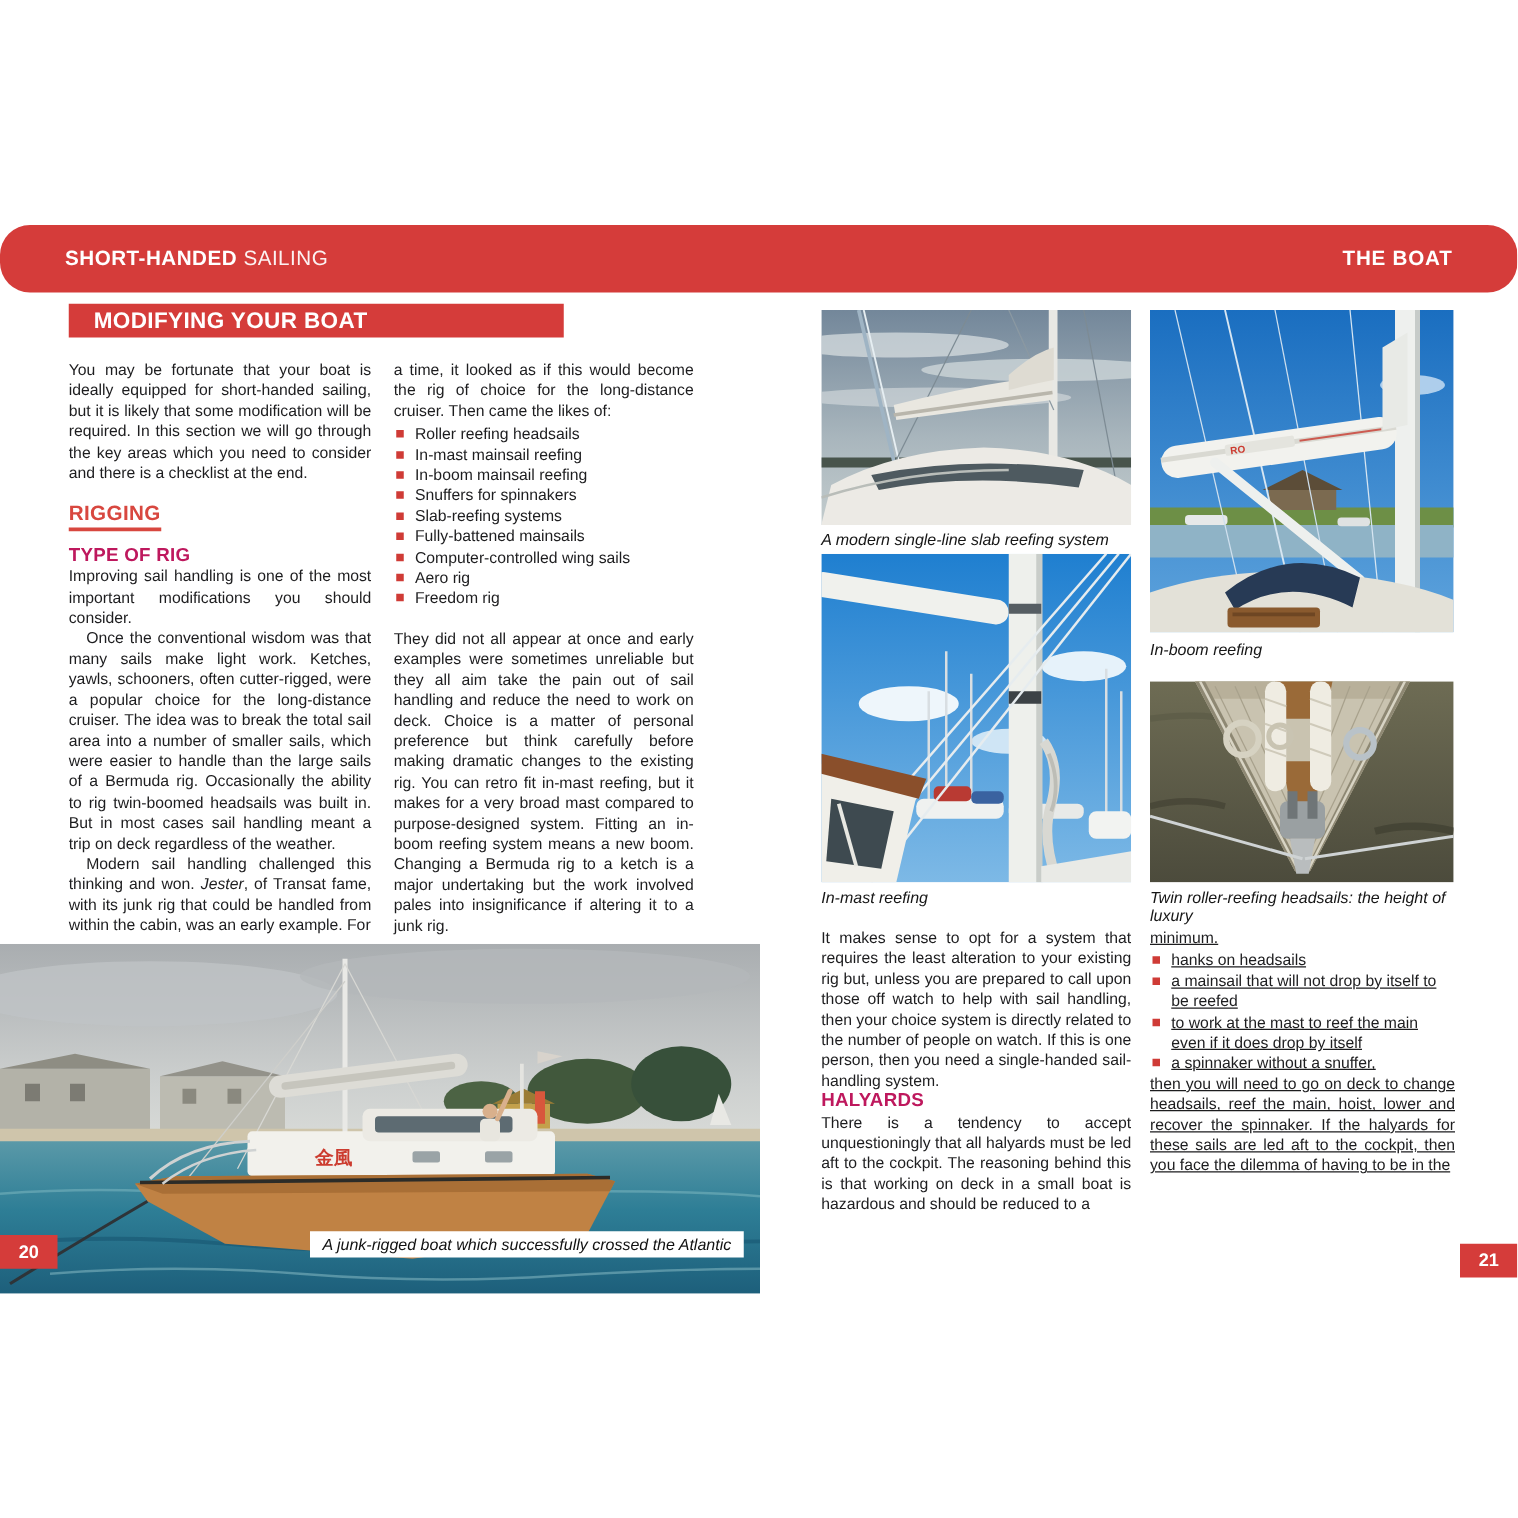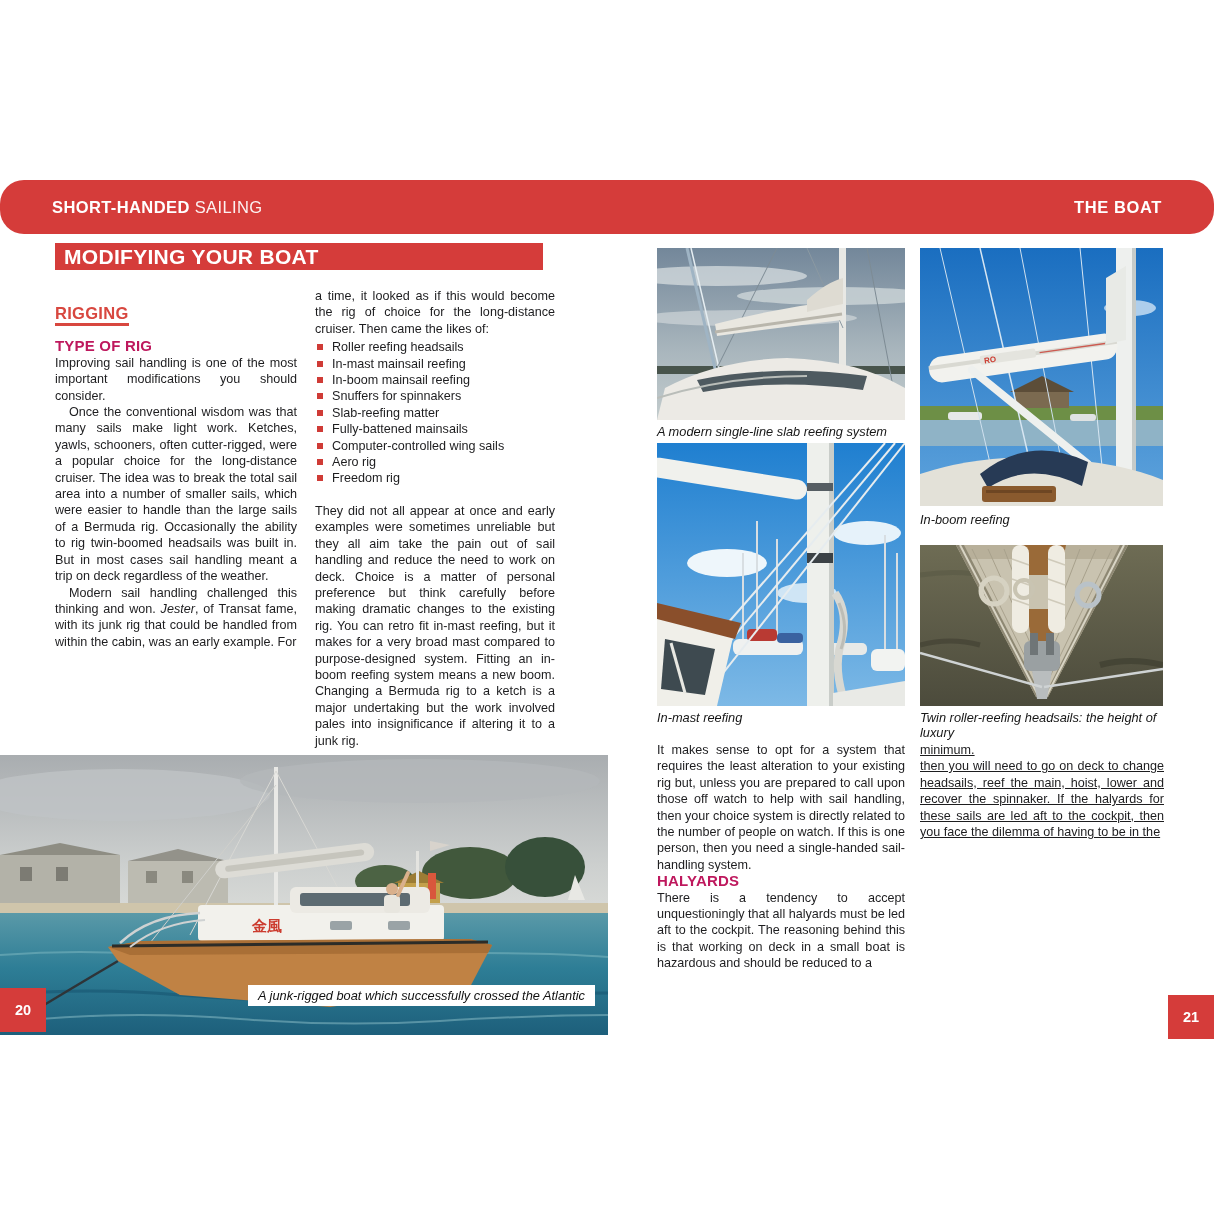--- a/index.html
+++ b/index.html
@@ -21,33 +21,33 @@
   .bodytext p.ind{text-indent:14px;}
   .bodytext p.sp{margin-top:16px;}
   .red-h1{display:inline-block;color:#d8473f;font-weight:bold;font-size:16.5px;
           border-bottom:3px solid #d8473f;padding-bottom:2px;letter-spacing:.3px;}
   .red-h2{color:#be185d;font-weight:bold;font-size:15px;letter-spacing:.2px;margin:0;}
   ul.sq{list-style:none;margin:2px 0 0 0;padding:0;}
   ul.sq li{position:relative;padding-left:17px;margin:0;text-align:left;}
   ul.sq li::before{content:"";position:absolute;left:2px;top:5px;width:6px;height:6px;background:#cf3b36;}
 
   
-  .banner{position:absolute;left:55px;top:243px;width:488px;height:27px;background:#d53c3a;
-          color:#fff;font-weight:bold;font-size:21px;line-height:27px;padding-left:9px;
+  .banner{position:absolute;left:55px;top:243px;width:396px;height:27px;background:#d53c3a;
+          color:#fff;font-weight:bold;font-size:18px;line-height:27px;padding-left:20px;
           letter-spacing:.3px;box-sizing:border-box;}
   .lcol1{position:absolute;left:55px;top:288px;width:242px;}
   .lcol2{position:absolute;left:315px;top:288px;width:240px;}
   .rig-head{margin-top:17px;margin-bottom:12px;}
   .tor-head{margin-bottom:2px;}
 
   
   .left-photo{position:absolute;left:0;top:755px;width:608px;height:280px;overflow:hidden;}
   .photo-caption-box{position:absolute;left:248px;top:230px;background:#fff;padding:3px 10px;
           font-style:italic;font-size:12.8px;color:#111;white-space:nowrap;}
-  .pagenum{position:absolute;width:46px;height:44px;background:#d53c3a;color:#fff;
+  .pagenum{position:absolute;width:46px;height:27px;background:#d53c3a;color:#fff;
            font-weight:bold;font-size:14.5px;display:flex;align-items:center;justify-content:center;}
   .pagenum.left{left:0;top:988px;}
   .pagenum.right{left:1168px;top:995px;}
 
   
   .rphoto{position:absolute;overflow:hidden;}
   .rphoto svg{display:block;}
   .rcap{position:absolute;font-style:italic;font-size:12.8px;color:#161616;}
   .rcol1{position:absolute;left:657px;top:742px;width:248px;}
   .rcol2{position:absolute;left:920px;top:742px;width:244px;text-decoration:underline;}
@@ -61,35 +61,36 @@
   <div class="header-band">
     <div class="header-left">
       <b>SHORT-HANDED</b><span class="light"> SAILING</span>
     </div>
     <div class="header-right">THE BOAT</div>
   </div>
 
   <div class="banner">MODIFYING YOUR BOAT</div>
 
   <div class="lcol1 bodytext">
+    <p>You may be fortunate that your boat is ideally equipped for short-handed sailing, but it is likely that some modification will be required. In this section we will go through the key areas which you need to consider and there is a checklist at the end.</p>
     <div class="rig-head"><span class="red-h1">RIGGING</span></div>
     <p class="red-h2 tor-head">TYPE OF RIG</p>
     <p>Improving sail handling is one of the most important modifications you should consider.</p>
     <p class="ind">Once the conventional wisdom was that many sails make light work. Ketches, yawls, schooners, often cutter-rigged, were a popular choice for the long-distance cruiser. The idea was to break the total sail area into a number of smaller sails, which were easier to handle than the large sails of a Bermuda rig. Occasionally the ability to rig twin-boomed headsails was built in. But in most cases sail handling meant a trip on deck regardless of the weather.</p>
     <p class="ind"><span>Modern sail handling challenged this thinking and won. </span><i>Jester</i><span>, of Transat fame, with its junk rig that could be handled from within the cabin, was an early example. For</span></p>
   </div>
 
   <div class="lcol2 bodytext">
     <p>a time, it looked as if this would become the rig of choice for the long-distance cruiser. Then came the likes of:</p>
     <ul class="sq">
       <li>Roller reefing headsails</li>
       <li>In-mast mainsail reefing</li>
       <li>In-boom mainsail reefing</li>
       <li>Snuffers for spinnakers</li>
-      <li>Slab-reefing matter</li>
+      <li>Slab-reefing systems</li>
       <li>Fully-battened mainsails</li>
       <li>Computer-controlled wing sails</li>
       <li>Aero rig</li>
       <li>Freedom rig</li>
     </ul>
     <p class="sp">They did not all appear at once and early examples were sometimes unreliable but they all aim take the pain out of sail handling and reduce the need to work on deck. Choice is a matter of personal preference but think carefully before making dramatic changes to the existing rig. You can retro fit in-mast reefing, but it makes for a very broad mast compared to purpose-designed system. Fitting an in-boom reefing system means a new boom. Changing a Bermuda rig to a ketch is a major undertaking but the work involved pales into insignificance if altering it to a junk rig.</p>
   </div>
 
   <div class="left-photo">
     <svg width="608" height="280" viewBox="0 0 608 280">
@@ -372,18 +373,24 @@
   <div class="rcap" style="left:920px;top:710px;width:244px;">Twin roller-reefing headsails: the height of luxury</div>
 
   <div class="rcol1 bodytext">
     <p>It makes sense to opt for a system that requires the least alteration to your existing rig but, unless you are prepared to call upon those off watch to help with sail handling, then your choice system is directly related to the number of people on watch. If this is one person, then you need a single-handed sail-handling system.</p>
     <p class="red-h2 haly-head">HALYARDS</p>
     <p>There is a tendency to accept unquestioningly that all halyards must be led aft to the cockpit. The reasoning behind this is that working on deck in a small boat is hazardous and should be reduced to a</p>
   </div>
 
   <div class="rcol2 bodytext">
     <p>minimum.</p>
+    <ul class="sq">
+      <li>hanks on headsails</li>
+      <li>a mainsail that will not drop by itself to be reefed</li>
+      <li>to work at the mast to reef the main even if it does drop by itself</li>
+      <li>a spinnaker without a snuffer,</li>
+    </ul>
     <p>then you will need to go on deck to change headsails, reef the main, hoist, lower and recover the spinnaker. If the halyards for these sails are led aft to the cockpit, then you face the dilemma of having to be in the</p>
   </div>
 
   <div class="pagenum right">21</div>
 
 </div>
 
 </body></html>

